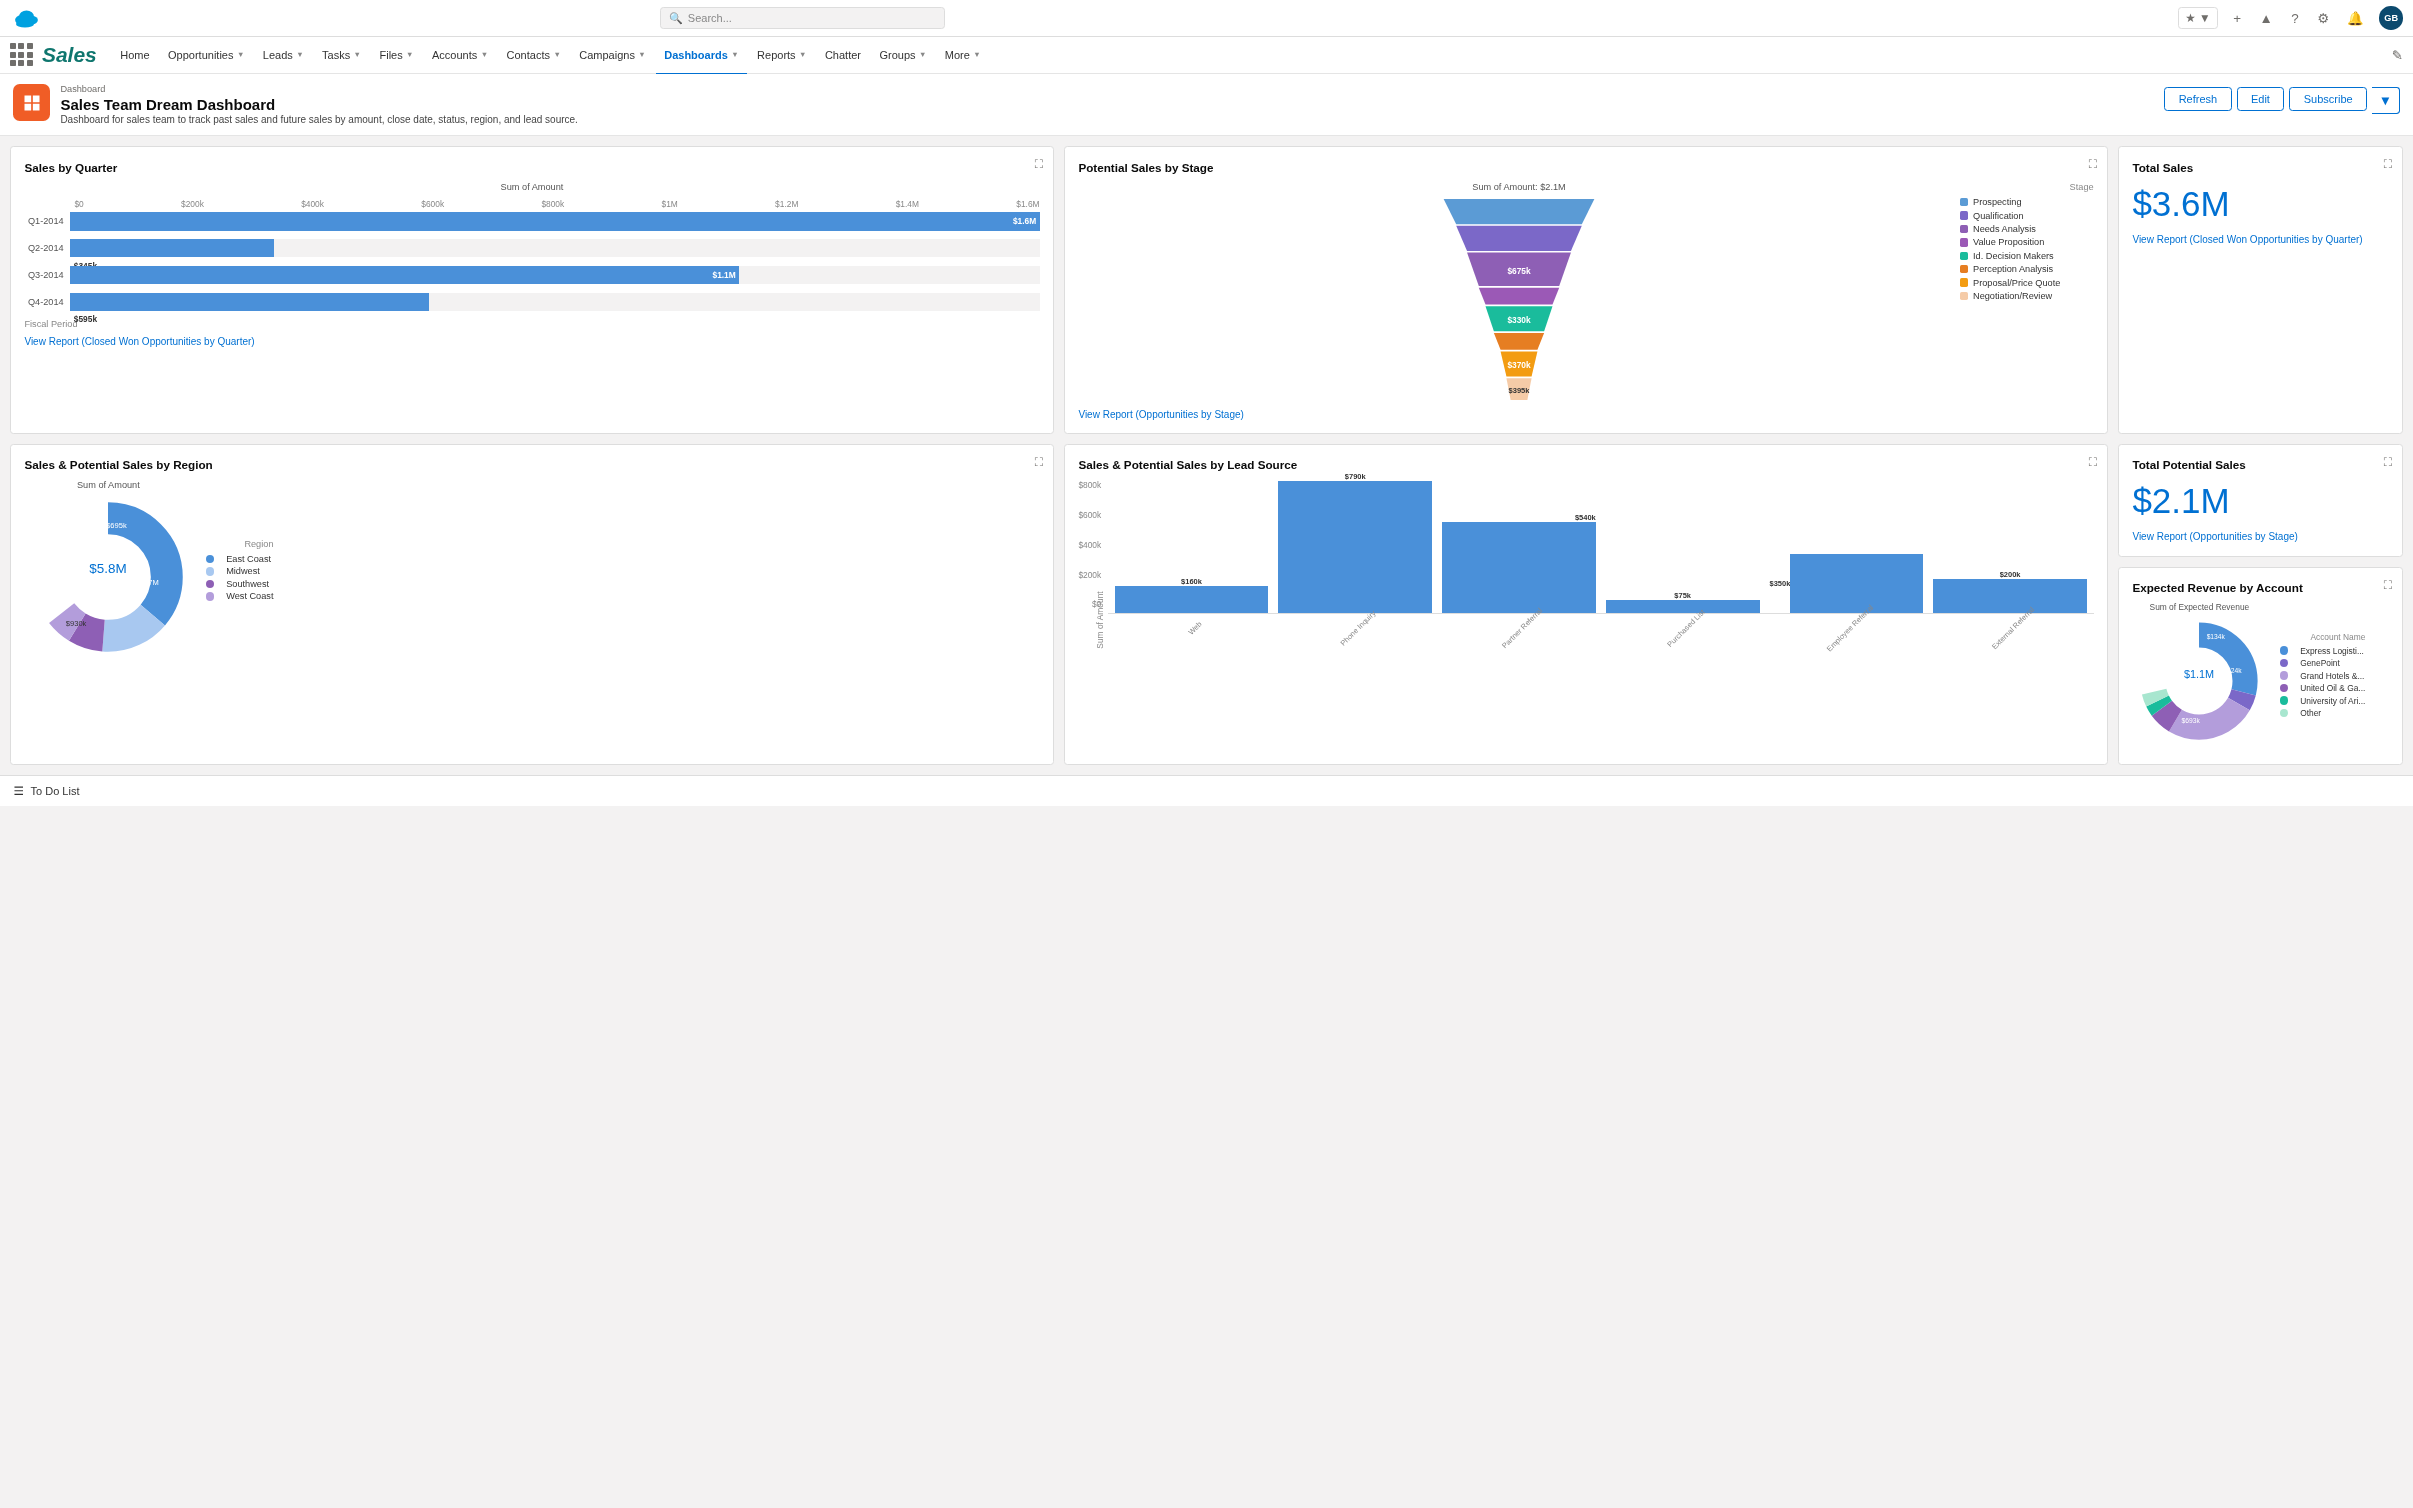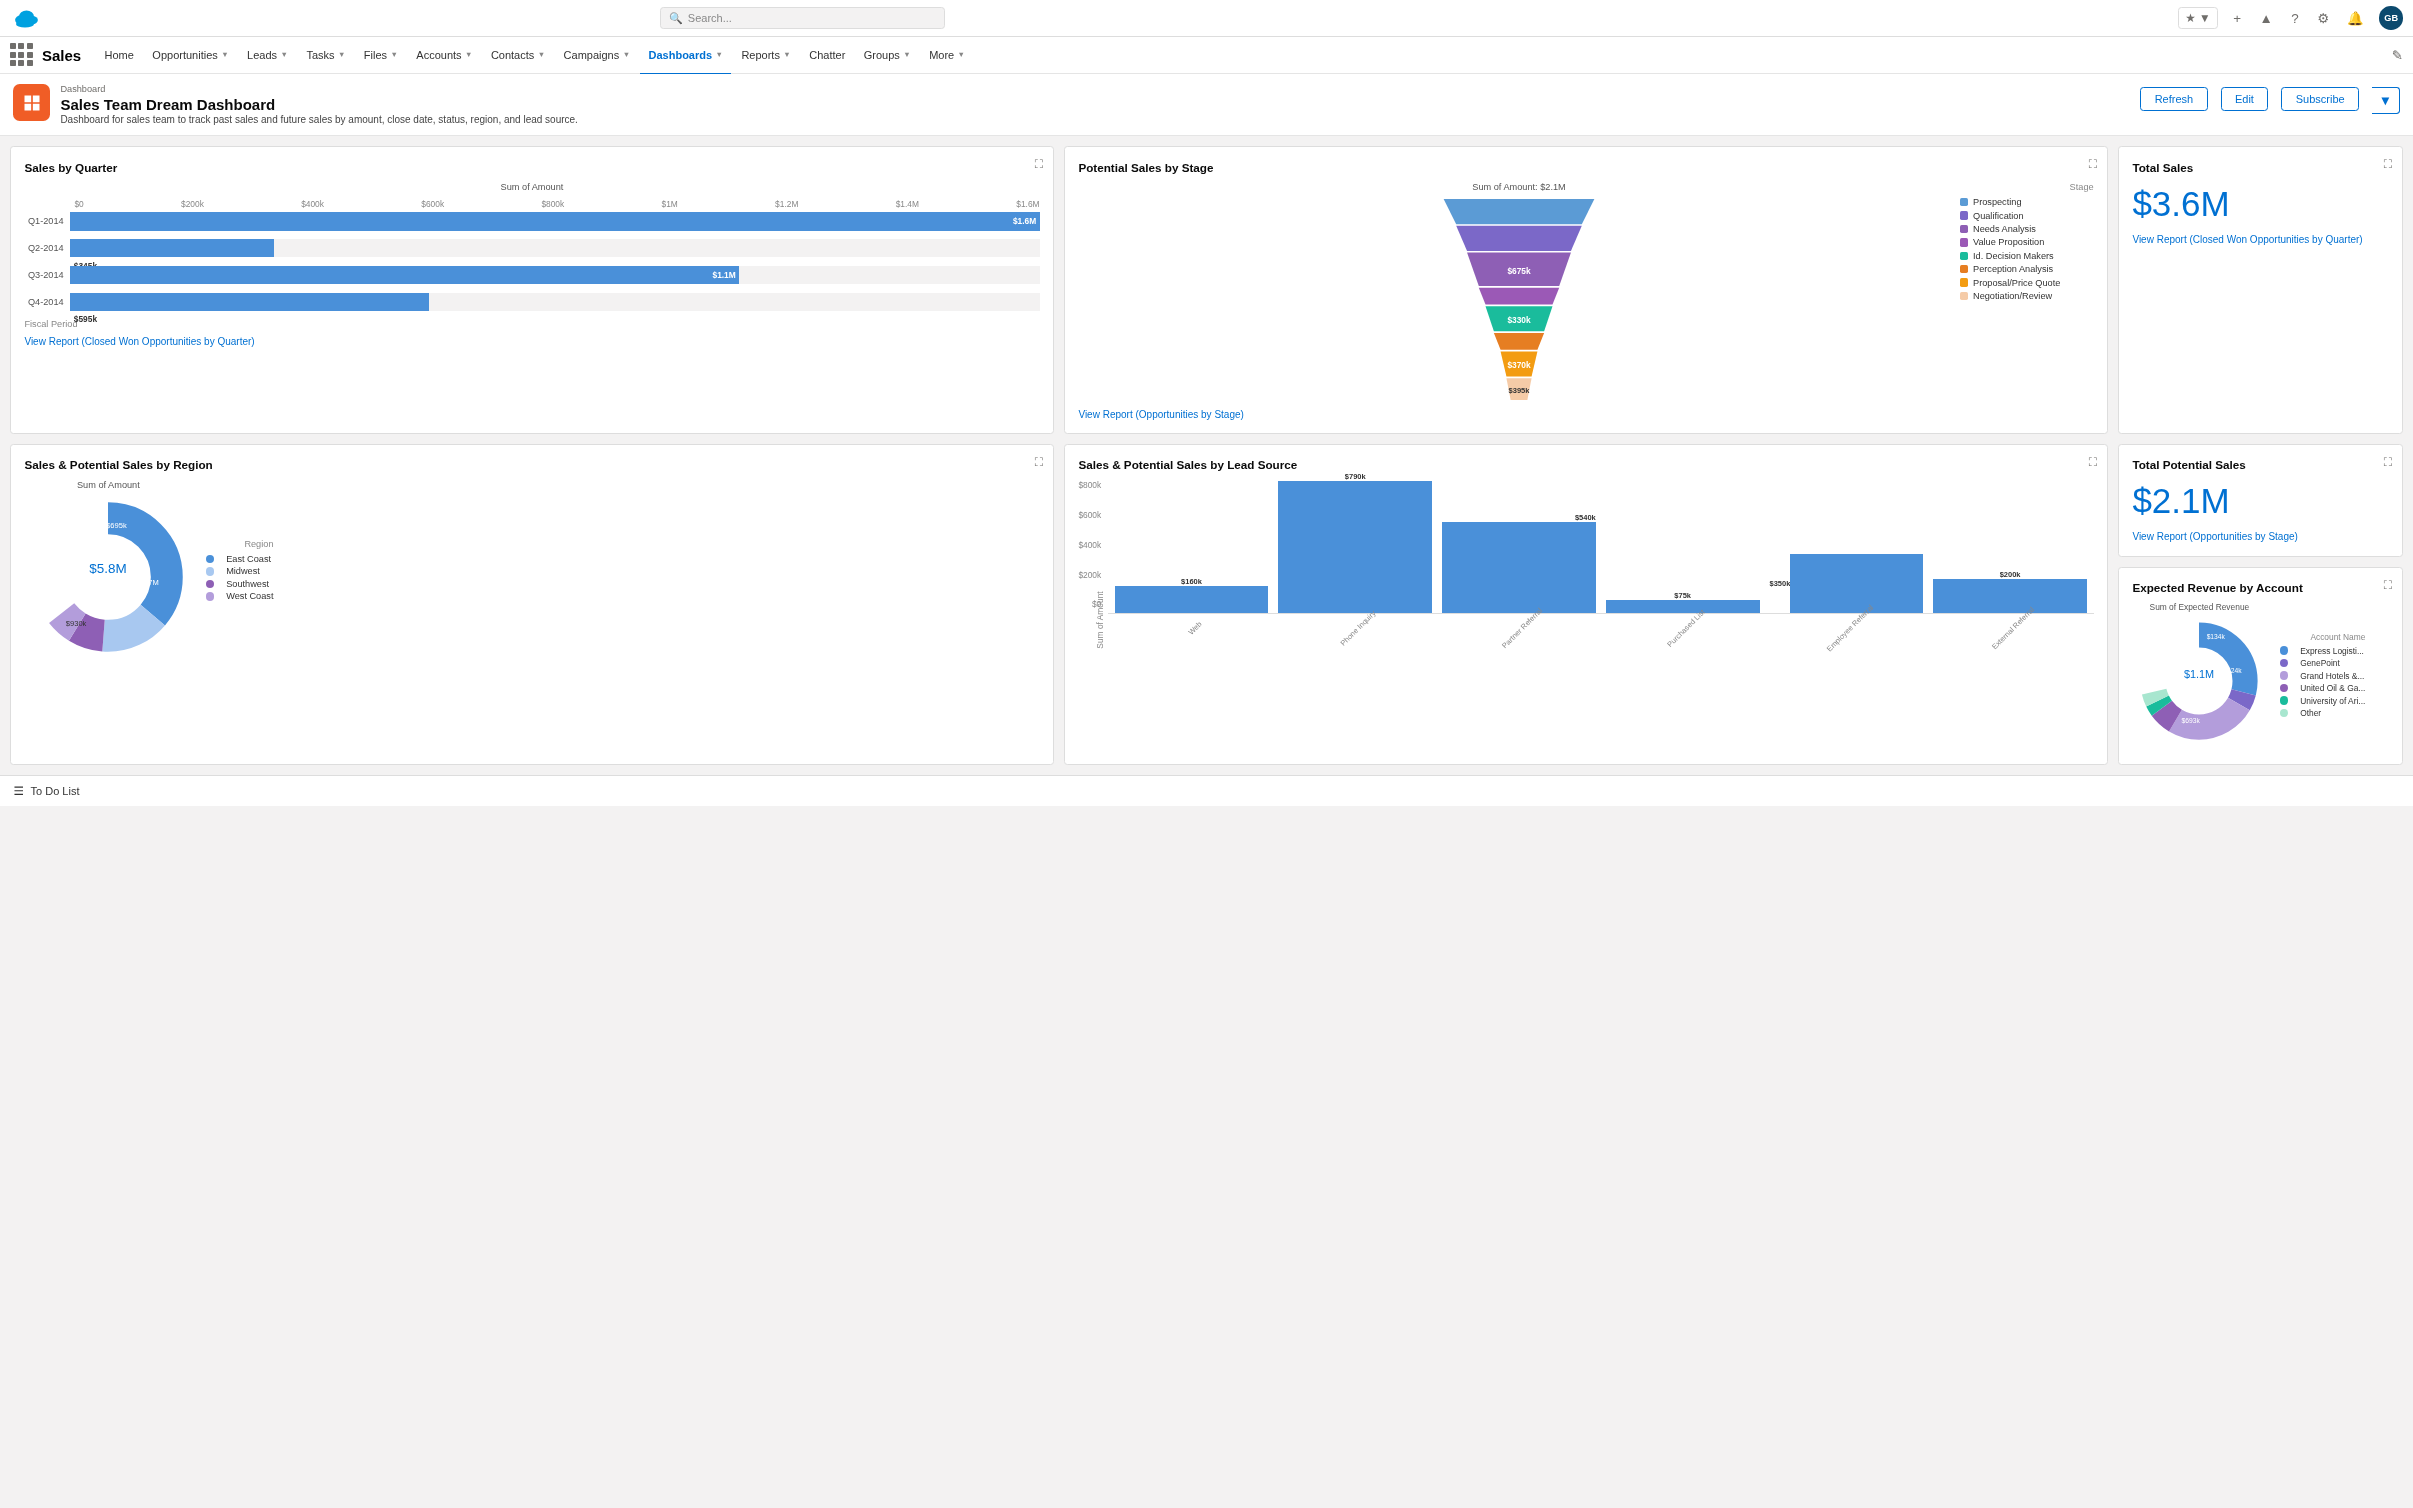--- a/index.html
+++ b/index.html
@@ -8,36 +8,36 @@
     
     .top-nav { background: #fff; border-bottom: 0.8px solid #ddd; display: flex; align-items: center; padding: 0 10px; height: 37px; gap: 6.7px; }
     .top-nav .search-bar { flex: 1; max-width: 285px; margin: 0 auto; display: flex; align-items: center; background: #f3f2f2; border: 0.8px solid #ddd; border-radius: 3.4px; padding: 3.4px 8.4px; gap: 5px; color: #888; font-size: 11px; }
     .top-nav .nav-icons { display: flex; align-items: center; gap: 11.7px; color: #706e6b; font-size: 13.4px; margin-left: auto; }
     .top-nav .avatar { width: 23.5px; height: 23.5px; border-radius: 50%; background: #0c4a6e; display: flex; align-items: center; justify-content: center; color: #fff; font-size: 9.2px; font-weight: bold; }
 
     
     .app-nav { background: #fff; border-bottom: 1.7px solid #e5e5e5; display: flex; align-items: center; padding: 0 10px; height: 37px; gap: 1.7px; }
     .app-nav .app-icon { width: 23.5px; height: 23.5px; margin-right: 6.7px; display: grid; grid-template-columns: repeat(3,6.7px); gap: 1.7px; }
     .app-icon .dot { width: 5.9px; height: 5.9px; background: #706e6b; border-radius: 0.8px; }
-    .app-name { font-size: 15px; font-weight: 700; color: #000000; margin-right: 13.4px; }
+    .app-name { font-size: 21px; font-weight: 700; color: #0f766e; margin-right: 13.4px; font-style: italic; }
     .nav-item { padding: 0 8.4px; height: 37px; display: flex; align-items: center; gap: 3.4px; font-size: 11px; color: #333; cursor: pointer; border-bottom: 1.7px solid transparent; }
     .nav-item.active { border-bottom: 1.7px solid #0070d2; color: #0070d2; font-weight: 600; }
     .nav-item .caret { font-size: 7.5px; color: #888; }
     .edit-icon { margin-left: auto; color: #706e6b; font-size: 13.4px; cursor: pointer; }
 
     
     .dashboard-header { background: #fff; padding: 10px 13.4px; border-bottom: 0.8px solid #e5e5e5; display: flex; align-items: flex-start; }
     .dashboard-header .icon-wrap { width: 37px; height: 37px; background: #f05d26; border-radius: 6.7px; display: flex; align-items: center; justify-content: center; margin-right: 10px; flex-shrink: 0; }
     .dashboard-header .icon-wrap svg { fill: #fff; }
     .dashboard-header .info { flex: 1; }
     .dashboard-header .info .breadcrumb { font-size: 9.2px; color: #706e6b; }
     .dashboard-header .info h1 { font-size: 15px; font-weight: 700; color: #0a0a0a; margin: 1.7px 0; }
     .dashboard-header .info .desc { font-size: 10px; color: #444; }
     .dashboard-header .info .meta { font-size: 9.2px; color: #0070d2; margin-top: 3.4px; }
-    .dashboard-actions { display: flex; align-items: flex-start; gap: 13px; margin-top: 3.4px; }
+    .dashboard-actions { display: flex; align-items: flex-start; gap: 5px; margin-top: 3.4px; }
     .btn { padding: 5px 13.4px; border-radius: 3.4px; font-size: 11px; cursor: pointer; border: 0.8px solid #0070d2; color: #0070d2; background: #fff; }
     .btn-split { padding: 5px 6.7px; border-radius: 0 3.4px 3.4px 0; border: 0.8px solid #0070d2; color: #0070d2; background: #fff; cursor: pointer; border-left: none; }
 
     
     .dashboard-body { padding: 10px; display: grid; grid-template-columns: 1fr 1fr 285px; grid-template-rows: auto auto; gap: 10px; }
 
     .card { background: #fff; border: 0.8px solid #ddd; border-radius: 3.4px; padding: 13.4px; position: relative; }
     .card-title { font-size: 11.7px; font-weight: 700; color: #0a0a0a; margin-bottom: 8.4px; }
     .card-expand { position: absolute; top: 10px; right: 10px; color: #706e6b; cursor: pointer; font-size: 11.7px; }
     .view-report { color: #0070d2; font-size: 10px; cursor: pointer; margin-top: 6.7px; display: block; }

